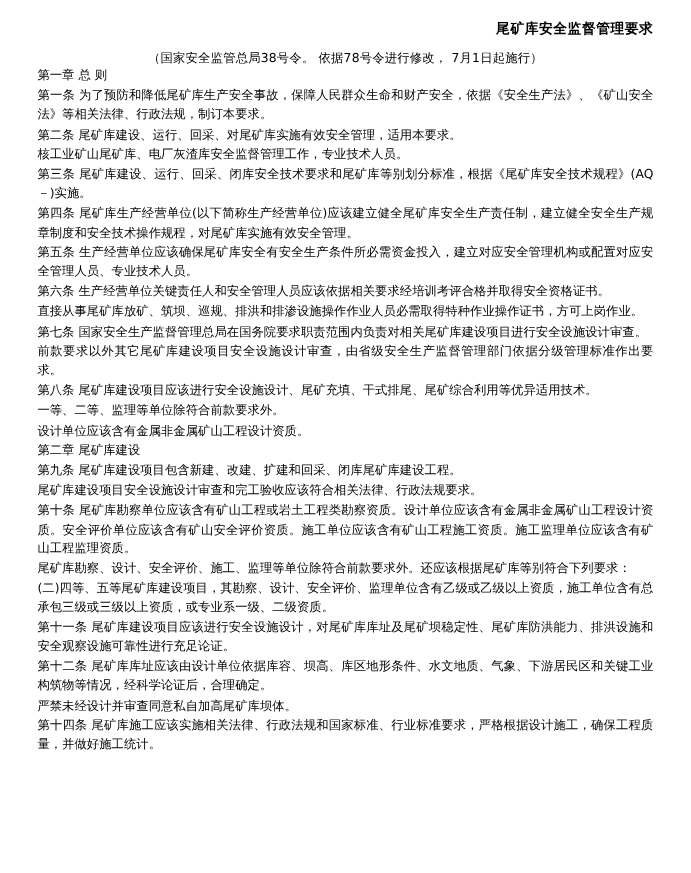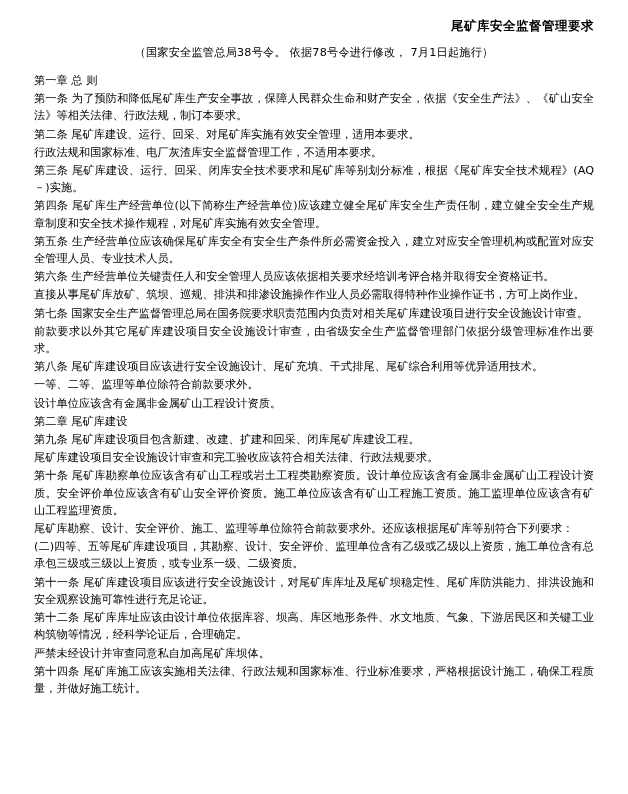--- a/index.html
+++ b/index.html
@@ -25,21 +25,21 @@
     text-align: right;
     font-size: 12.5px;
     font-weight: bold;
     letter-spacing: 0.5px;
     margin: 4px 0 10px 0;
     font-family: "DejaVu Sans", "Liberation Sans", sans-serif;
   }
   .doc-subtitle {
     text-align: center;
     font-size: 11.2px;
-    margin: 0 0 12px 0;
+    margin: 0 0 0 0;
     letter-spacing: 0.2px;
   }
   .body-text p {
     margin: 0 0 1px 0;
     font-size: 11.2px;
     line-height: 17.2px;
     text-align: justify;
     text-justify: inter-ideograph;
     letter-spacing: 0.05px;
   }
@@ -47,21 +47,21 @@
 </head>
 <body>
 
 <div class="page">
   <div class="doc-title">尾矿库安全监督管理要求</div>
   <div class="doc-subtitle">（国家安全监管总局38号令。 依据78号令进行修改， 7月1日起施行）</div>
   <div class="body-text">
     <p>第一章 总 则</p>
     <p>第一条 为了预防和降低尾矿库生产安全事故，保障人民群众生命和财产安全，依据《安全生产法》、《矿山安全法》等相关法律、行政法规，制订本要求。</p>
     <p>第二条 尾矿库建设、运行、回采、对尾矿库实施有效安全管理，适用本要求。</p>
-    <p>行政法规和国家标准、电厂灰渣库安全监督管理工作，不适用本要求。</p>
+    <p>核工业矿山尾矿库、电厂灰渣库安全监督管理工作，专业技术人员。</p>
     <p>第三条 尾矿库建设、运行、回采、闭库安全技术要求和尾矿库等别划分标准，根据《尾矿库安全技术规程》(AQ－)实施。</p>
     <p>第四条 尾矿库生产经营单位(以下简称生产经营单位)应该建立健全尾矿库安全生产责任制，建立健全安全生产规章制度和安全技术操作规程，对尾矿库实施有效安全管理。</p>
     <p>第五条 生产经营单位应该确保尾矿库安全有安全生产条件所必需资金投入，建立对应安全管理机构或配置对应安全管理人员、专业技术人员。</p>
     <p>第六条 生产经营单位关键责任人和安全管理人员应该依据相关要求经培训考评合格并取得安全资格证书。</p>
     <p>直接从事尾矿库放矿、筑坝、巡规、排洪和排渗设施操作作业人员必需取得特种作业操作证书，方可上岗作业。</p>
     <p>第七条 国家安全生产监督管理总局在国务院要求职责范围内负责对相关尾矿库建设项目进行安全设施设计审查。</p>
     <p>前款要求以外其它尾矿库建设项目安全设施设计审查，由省级安全生产监督管理部门依据分级管理标准作出要求。</p>
     <p>第八条 尾矿库建设项目应该进行安全设施设计、尾矿充填、干式排尾、尾矿综合利用等优异适用技术。</p>
     <p>一等、二等、监理等单位除符合前款要求外。</p>
     <p>设计单位应该含有金属非金属矿山工程设计资质。</p>

